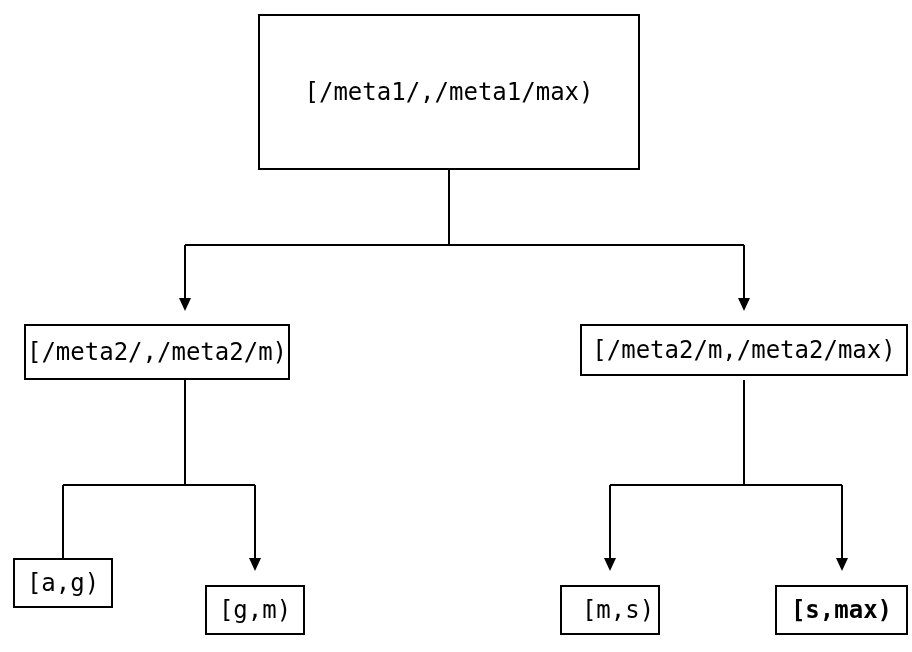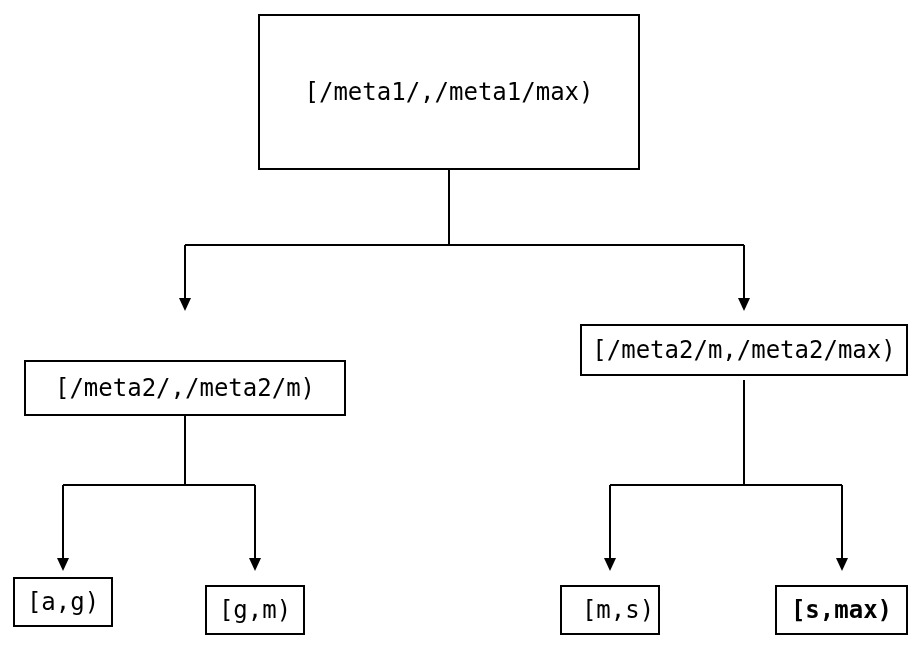--- a/index.html
+++ b/index.html
@@ -29,23 +29,23 @@
     border: 2px solid #000000;
     background: #ffffff;
     display: flex;
     align-items: center;
     justify-content: center;
     font-size: 24px;
     line-height: 1;
     white-space: nowrap;
   }
   .node-root        { left: 258px; top: 14px;  width: 382px; height: 156px; }
-  .node-child-left  { left: 24px;  top: 324px; width: 322px; height: 56px; margin-top: 36px; }
+  .node-child-left  { left: 24px;  top: 324px; width: 266px; height: 56px; }
   .node-child-right { left: 580px; top: 324px; width: 328px; height: 52px; }
-  .node-leaf-0      { left: 13px;  top: 577px; width: 100px; height: 50px; }
+  .node-leaf-0      { left: 13px;  top: 558px; width: 100px; height: 50px; }
   .node-leaf-1      { left: 205px; top: 585px; width: 100px; height: 50px; align-items: center; }
   .node-leaf-2      { left: 560px; top: 585px; width: 100px; height: 50px; padding-left: 16px; }
   .node-leaf-3      { left: 775px; top: 585px; width: 133px; height: 50px; font-weight: bold; }
 </style>
 </head>
 <body>
 
 <div class="diagram">
 
   <svg class="connectors" viewBox="0 0 912 652" xmlns="http://www.w3.org/2000/svg">

